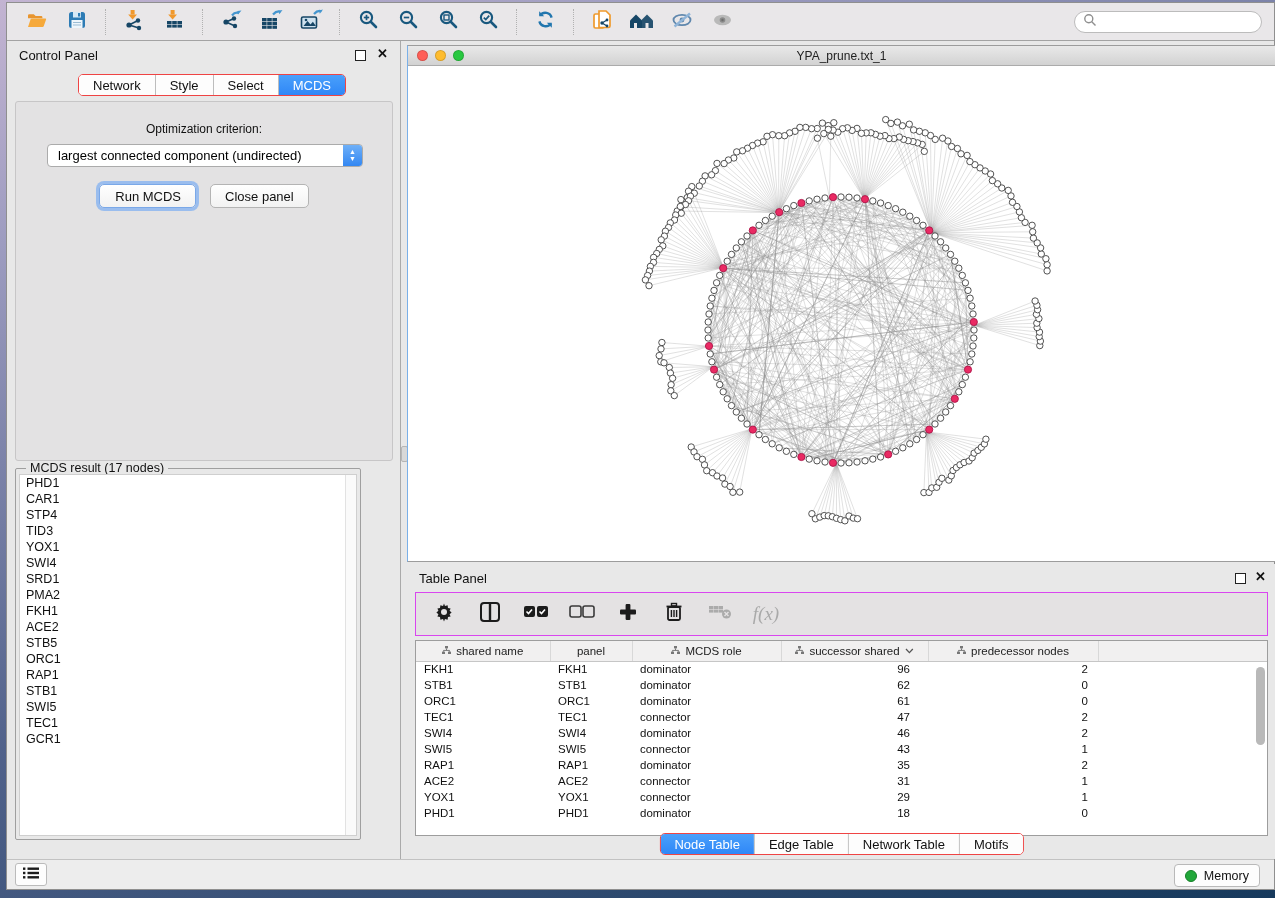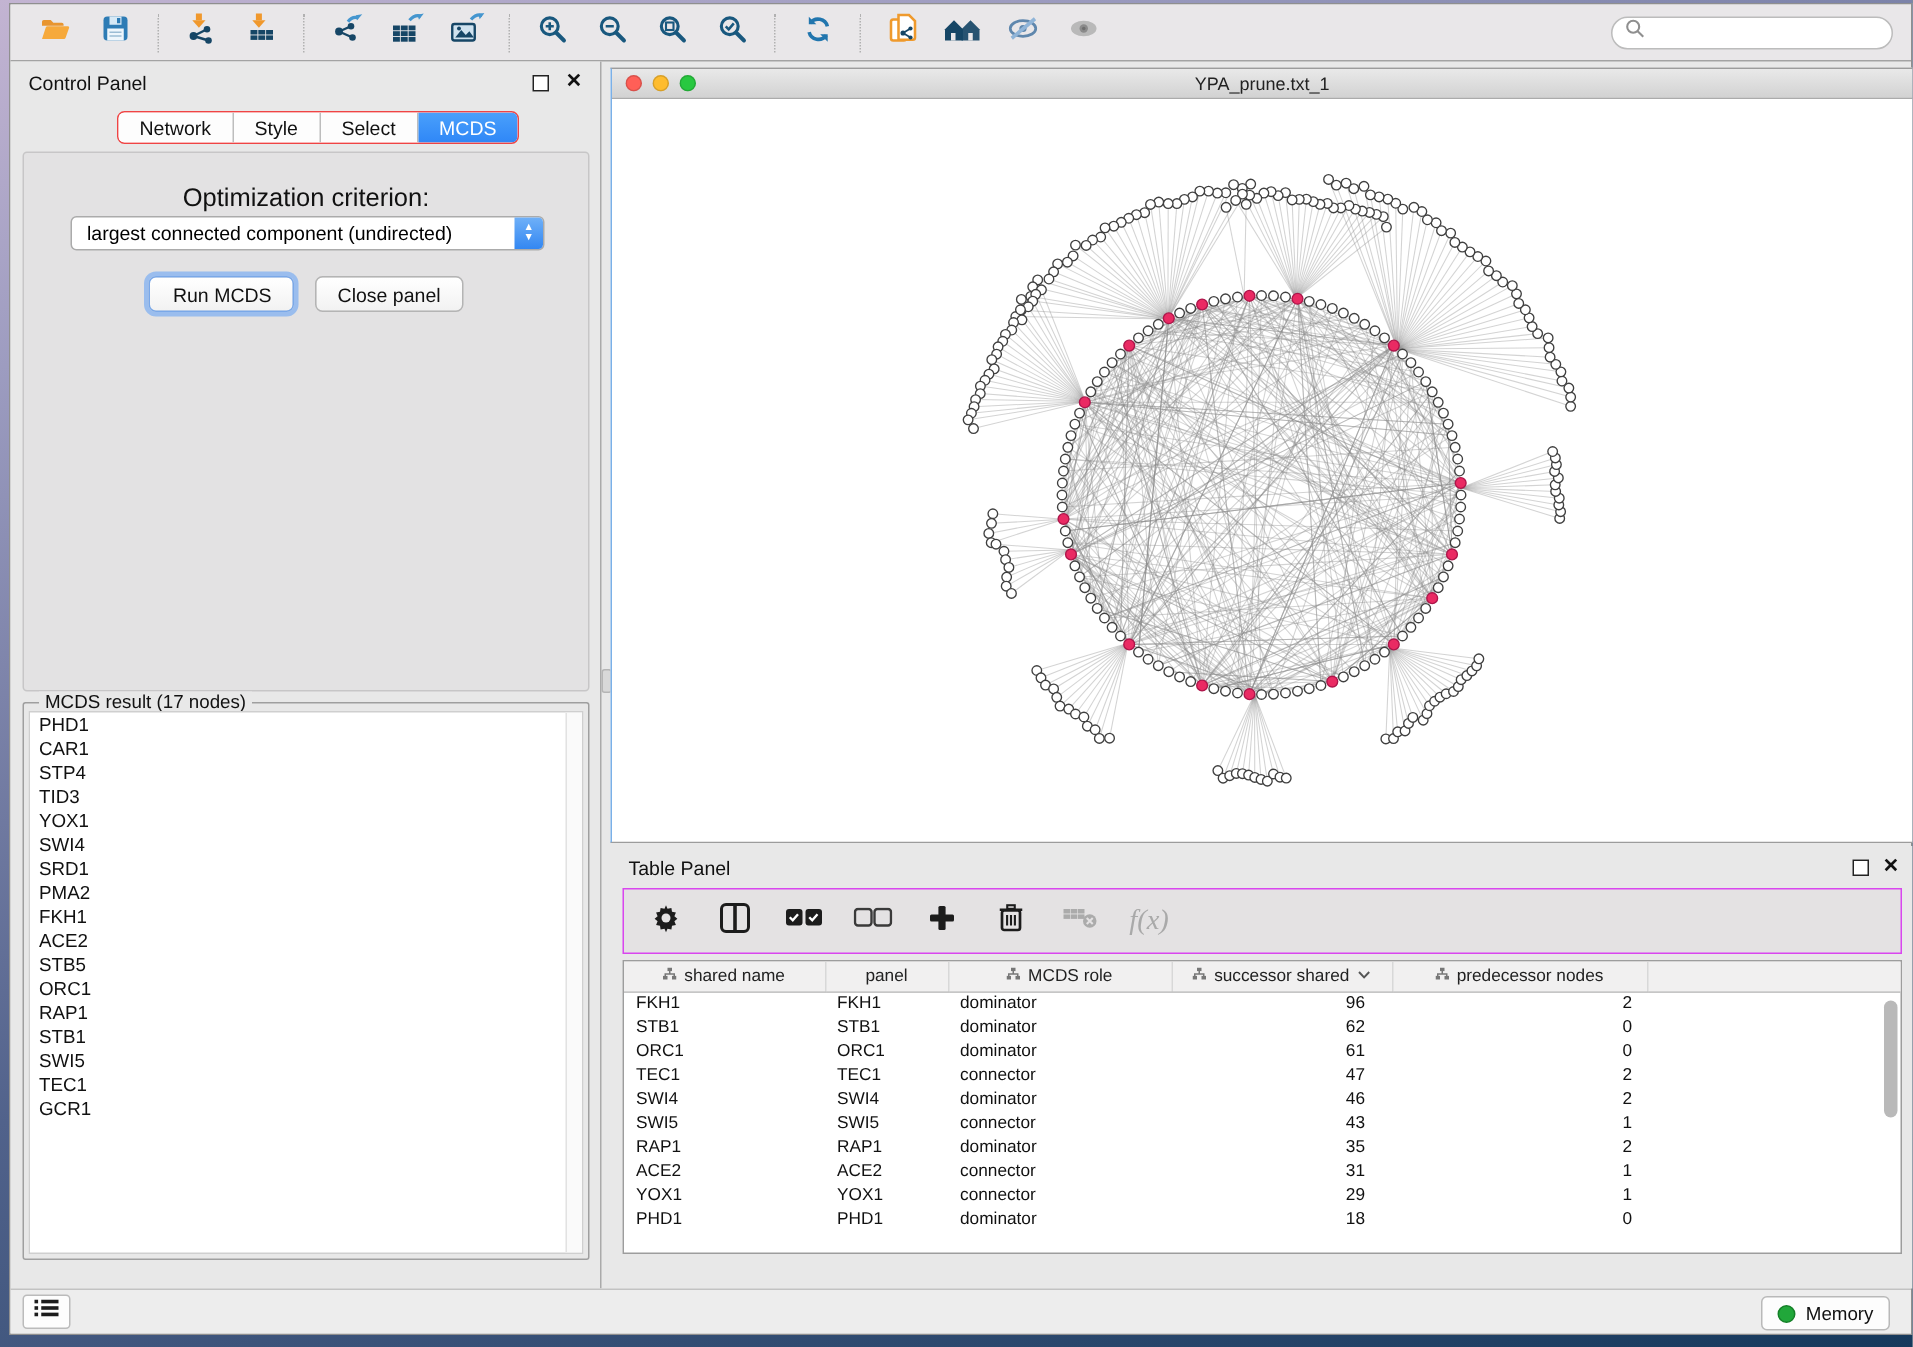--- a/index.html
+++ b/index.html
@@ -31,34 +31,34 @@
   .seg-tabs { position:absolute; display:flex; height:22px; border:1px solid #ef4444;
     border-radius:5px; overflow:hidden; background:#fff; font-size:13px; }
   .seg-tab { display:flex; align-items:center; justify-content:center; padding:0 14px;
     border-right:1px solid #bdbdbd; color:#111; background:#fdfdfd; cursor:default; }
   .seg-tab:last-child { border-right:none; }
   .seg-tab.active { background:linear-gradient(180deg,#4aa0fb,#2f87f7); color:#fff; }
   .cp-tabs { left:71px; top:33px; }
 
   .cp-content { position:absolute; left:8px; top:60px; width:378px; height:360px;
     background:#e3e2e3; border:1px solid #c7c6c7; border-radius:3px; }
-  .opt-label { position:absolute; top:20px; width:100%; text-align:center; font-size:17px; color:#111; }
+  .opt-label { position:absolute; top:20px; width:100%; text-align:center; font-size:12px; color:#111; }
   .dropdown { position:absolute; left:31px; top:42px; width:316px; height:23px; background:#fff;
     border:1px solid #ababab; border-radius:4px; display:flex; align-items:center; }
   .dropdown .dd-text { flex:1; font-size:13px; padding-left:10px; color:#000000; white-space:nowrap; }
   .dd-stepper { width:19px; height:100%; border-radius:0 3px 3px 0;
     background:linear-gradient(180deg,#6fb0f8,#3387f2); display:flex; flex-direction:column;
     align-items:center; justify-content:center; gap:1px; }
   .dd-stepper span { color:#fff; font-size:7px; line-height:6px; }
   .cp-buttons { position:absolute; top:82px; width:100%; display:flex; justify-content:center; gap:14px; }
   .btn { height:24px; padding:0 14px; background:linear-gradient(180deg,#ffffff,#f2f2f2);
     border:1px solid #b4b4b4; border-radius:5px; font-size:13px; color:#111; cursor:default; }
   .btn.focus-ring { box-shadow:0 0 0 3px rgba(105,165,245,.6); border-color:#7aa8e8;padding-left:15px; }
 
-  .group-box { position:absolute; left:8px; top:427px; width:378px; height:372px;
+  .group-box { position:absolute; left:8px; top:427px; width:346px; height:372px;
     border:1px solid #9f9f9f; border-radius:2px; }
   .group-legend { position:absolute; left:10px; top:-8px; background:#e8e8e8; padding:0 4px;
     font-size:12.5px; color:#111; }
   .mcds-list { position:absolute; left:3px; top:5px; right:3px; bottom:3px; background:#fff;
     border:1px solid #cfcfcf; overflow:hidden; }
   .mcds-list .scroll-track { position:absolute; right:0; top:0; width:11px; height:100%;
     background:#fafafa; border-left:1px solid #e2e2e2; }
   .mcds-item { font-size:12.5px; line-height:16px; padding-left:6px; color:#111; }
 
   
@@ -1454,20 +1454,26 @@
                 <td>dominator</td>
                 <td class="num-s">18</td>
                 <td class="num-p">0</td>
                 <td></td>
               </tr>
             </tbody>
       </table>
       <div class="tbl-scroll"></div>
     </div>
 
+    <div class="seg-tabs tp-tabs">
+      <div class="seg-tab active">Node Table</div>
+      <div class="seg-tab">Edge Table</div>
+      <div class="seg-tab">Network Table</div>
+      <div class="seg-tab">Motifs</div>
+    </div>
   </div>
 
   <div class="status-bar">
     <div class="status-list-btn">
           <span><svg width="18" height="14" viewBox="0 0 18 14">
               <rect x="1" y="1.5" width="2.4" height="2.4" fill="#1c1c1c"></rect>
               <rect x="1" y="5.8" width="2.4" height="2.4" fill="#1c1c1c"></rect>
               <rect x="1" y="10.1" width="2.4" height="2.4" fill="#1c1c1c"></rect>
               <rect x="5.5" y="1.5" width="11.5" height="2.4" fill="#1c1c1c"></rect>
               <rect x="5.5" y="5.8" width="11.5" height="2.4" fill="#1c1c1c"></rect>

